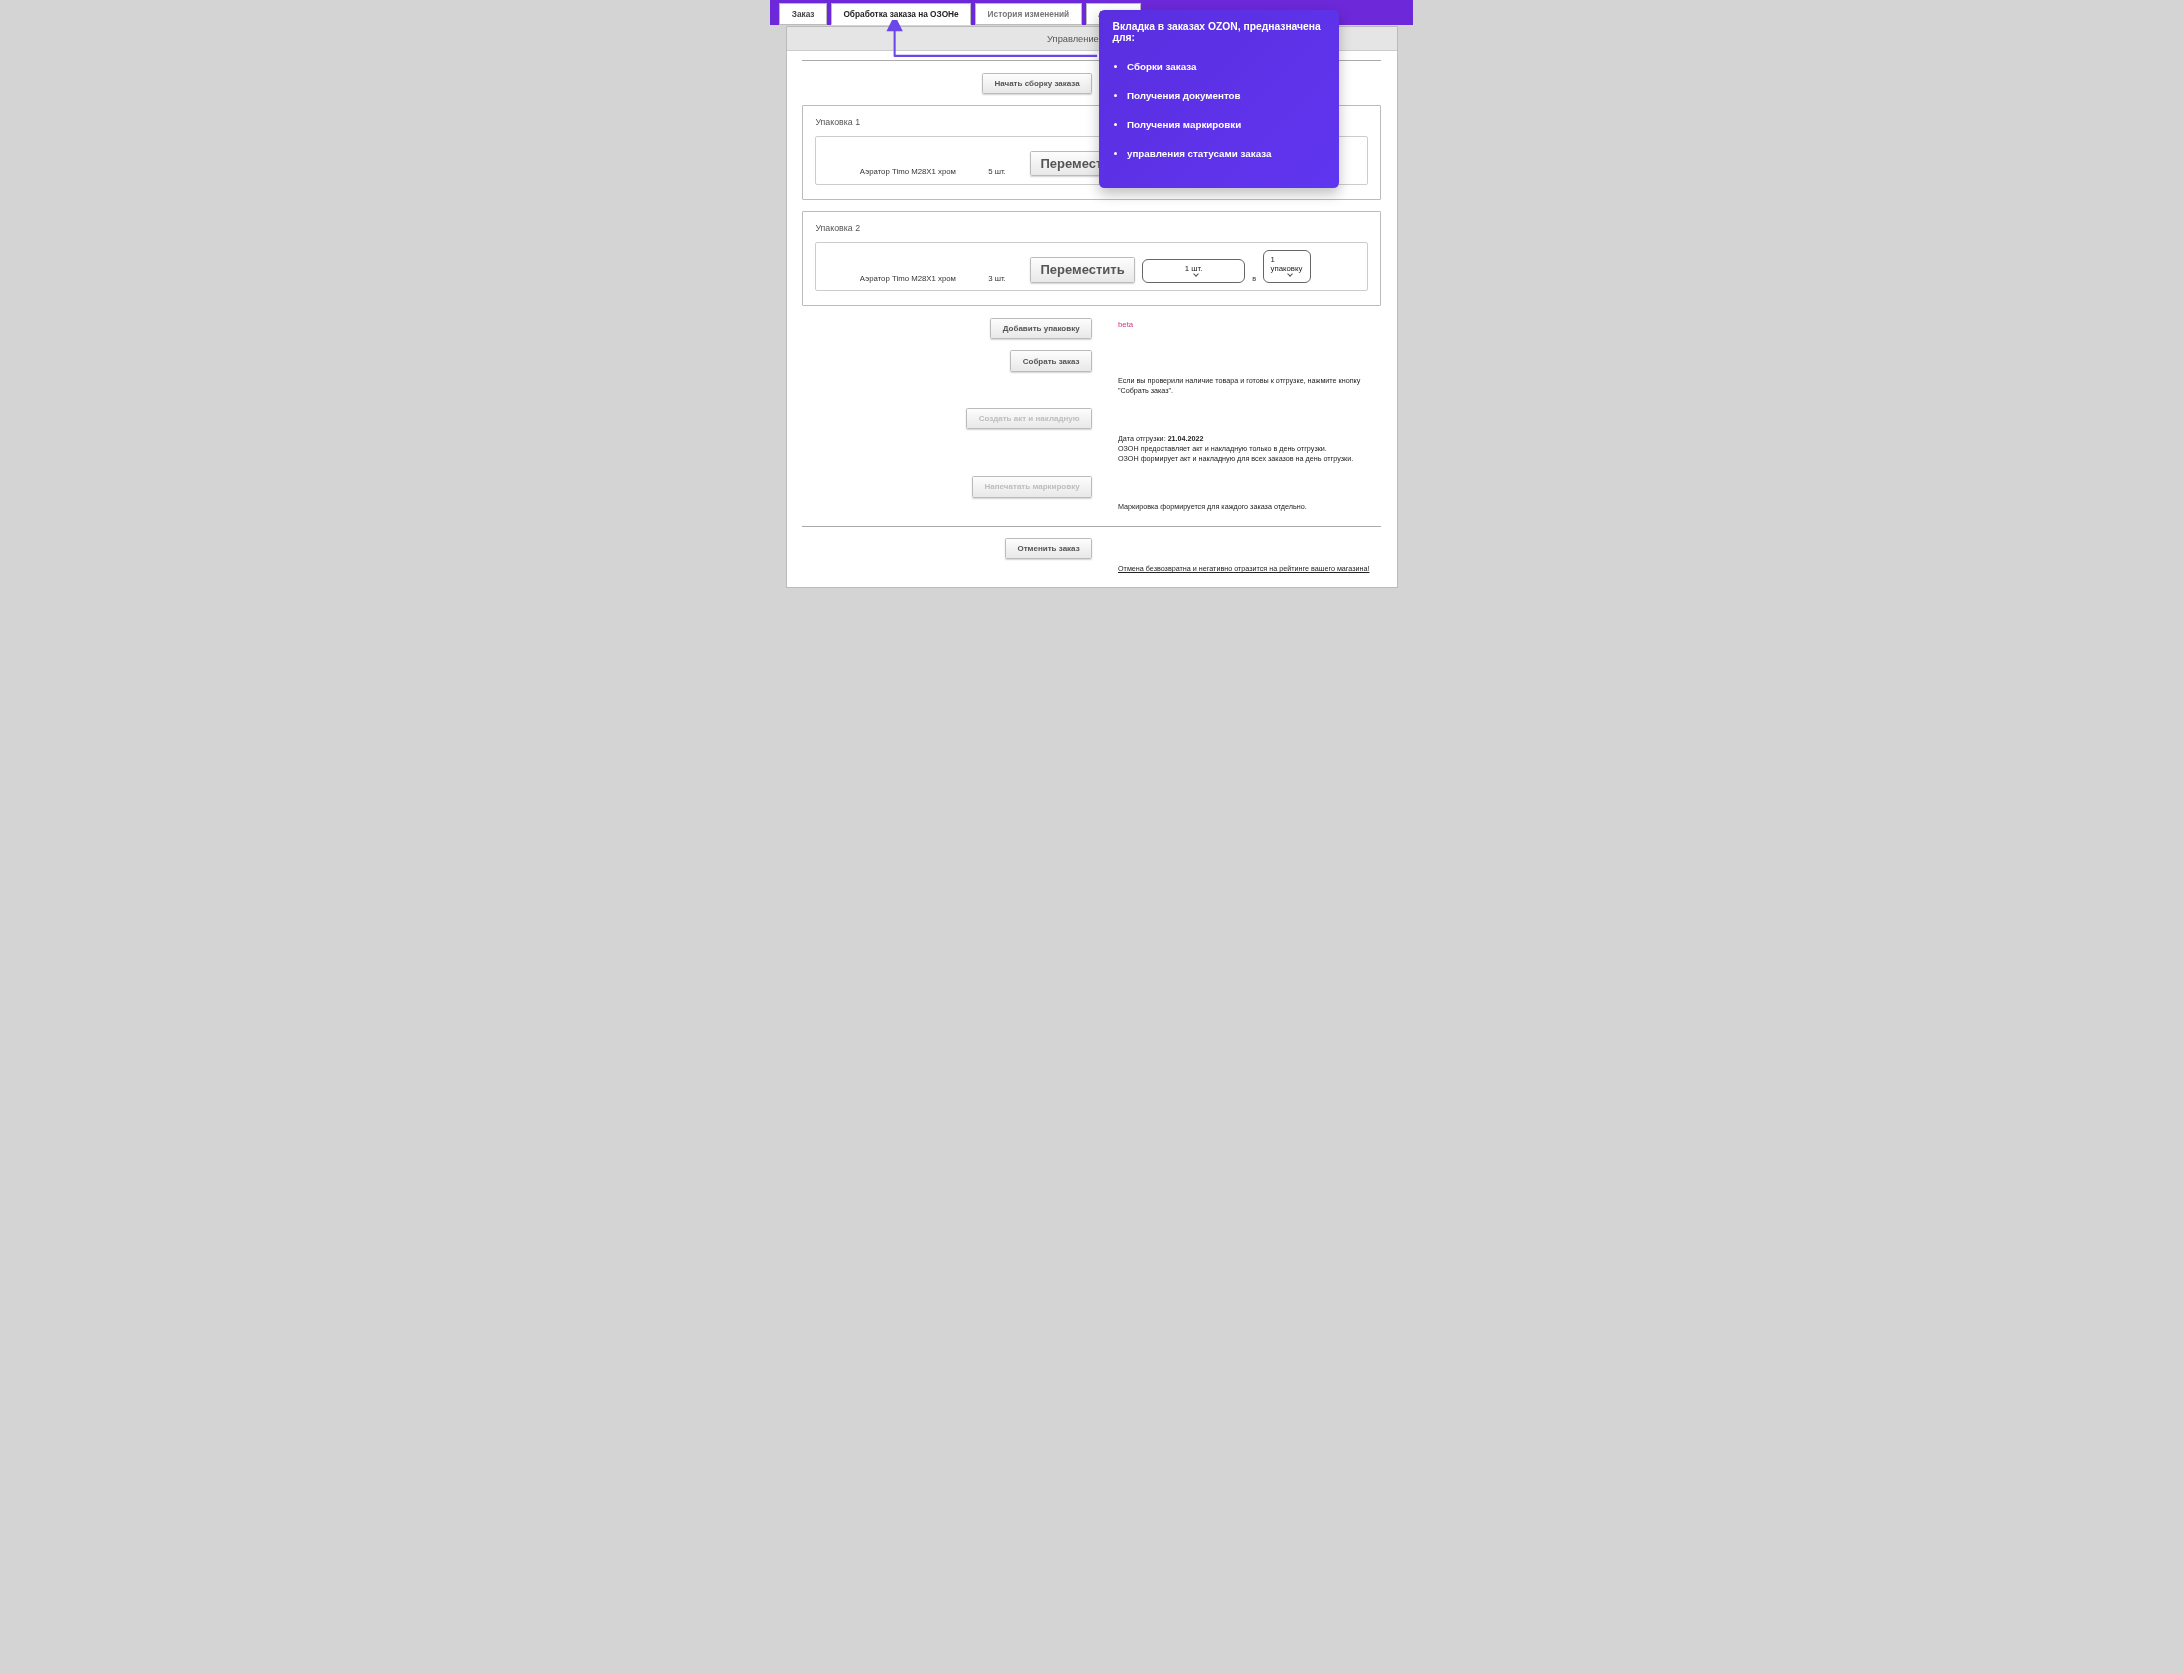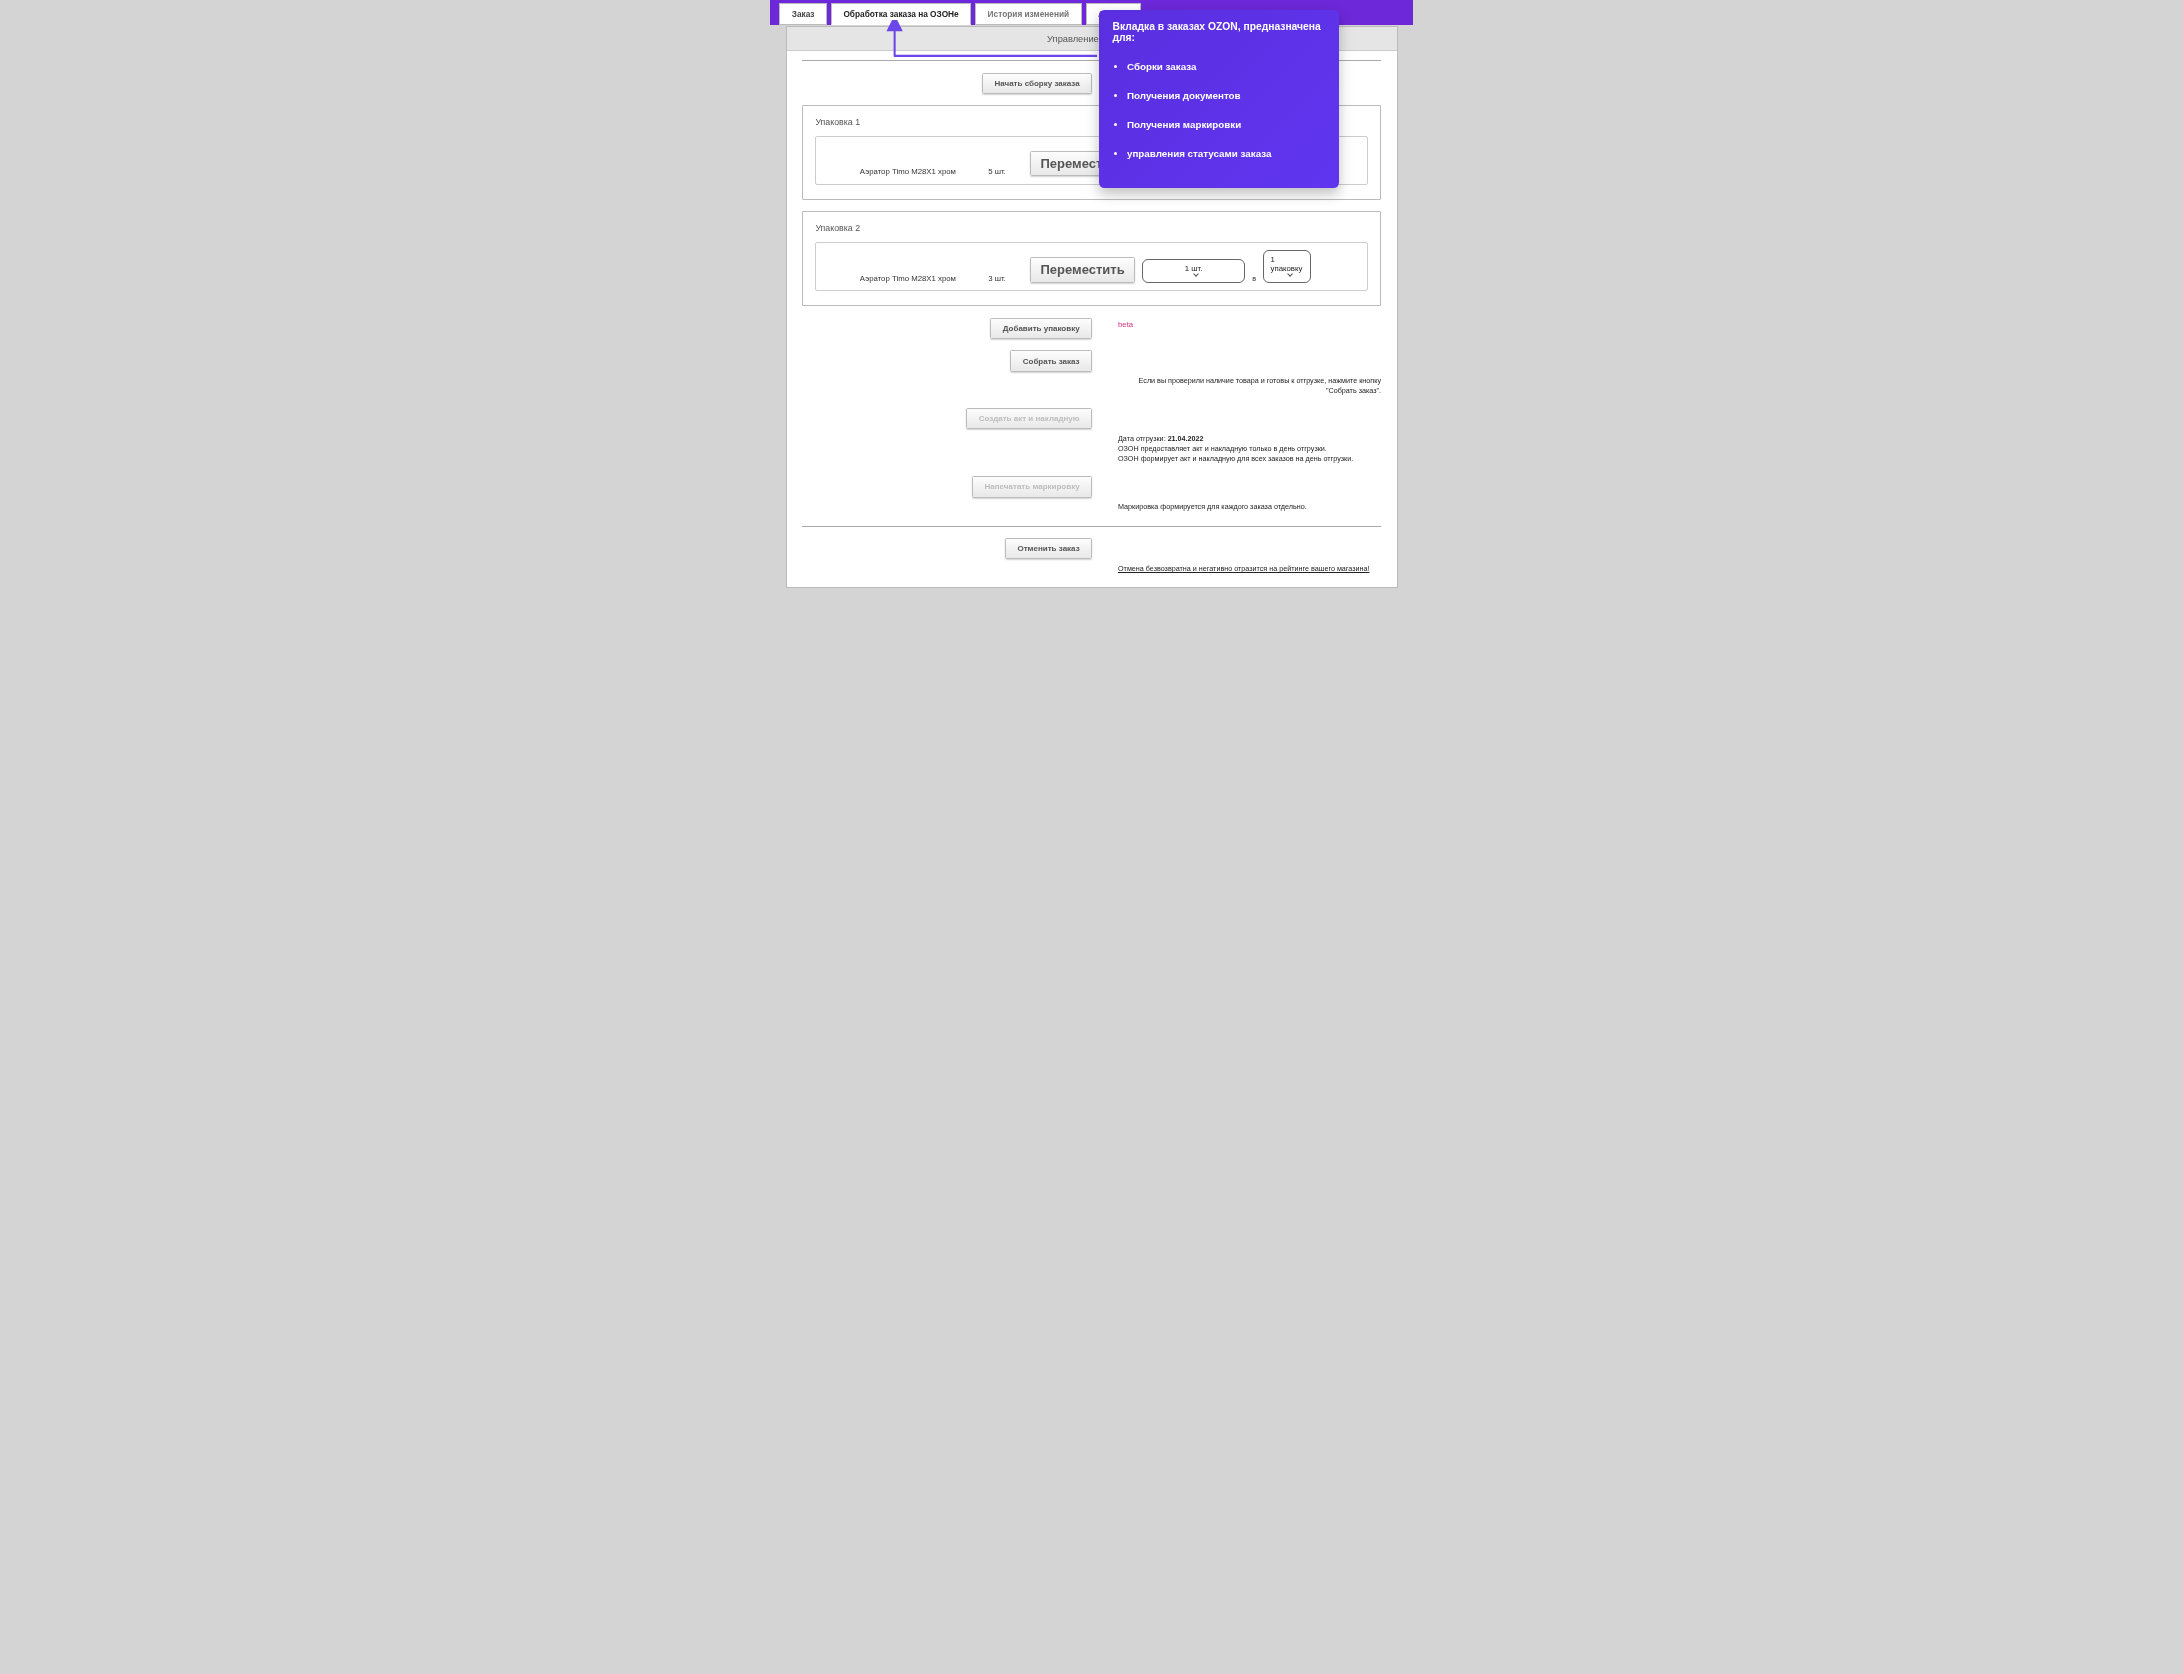--- a/index.html
+++ b/index.html
@@ -301,21 +301,21 @@
           <span class="beta">beta</span>
         </div>
       </div>
 
       <div class="action-row">
         <div class="btn-col">
           <button class="btn">Собрать заказ</button>
         </div>
         <div class="info-col"></div>
       </div>
-      <div class="action-row" style="margin-top:3.1px;text-align:right;">
+      <div class="action-row" style="margin-top:3.1px;">
         <div class="btn-col"></div>
         <div class="info-col">Если вы проверили наличие товара и готовы к отгрузке, нажмите кнопку "Собрать заказ".</div>
       </div>
 
       <div class="action-row">
         <div class="btn-col">
           <button class="btn disabled">Создать акт и накладную</button>
         </div>
         <div class="info-col"></div>
       </div>

